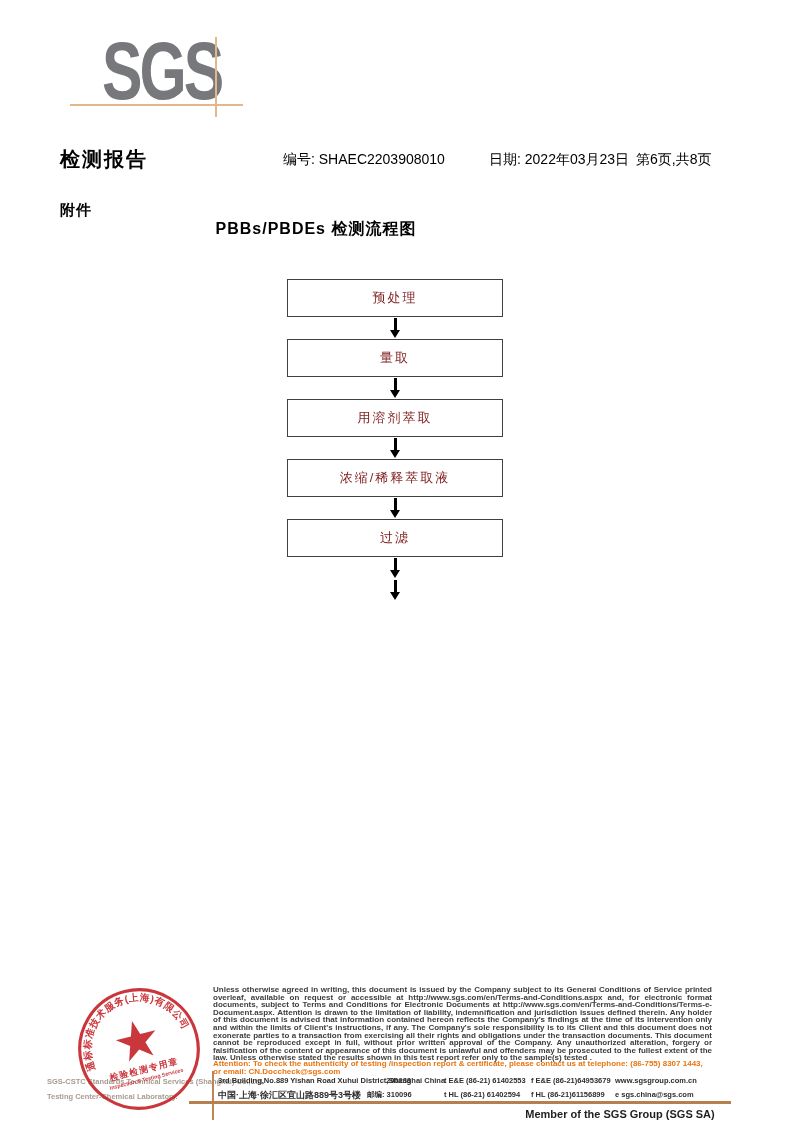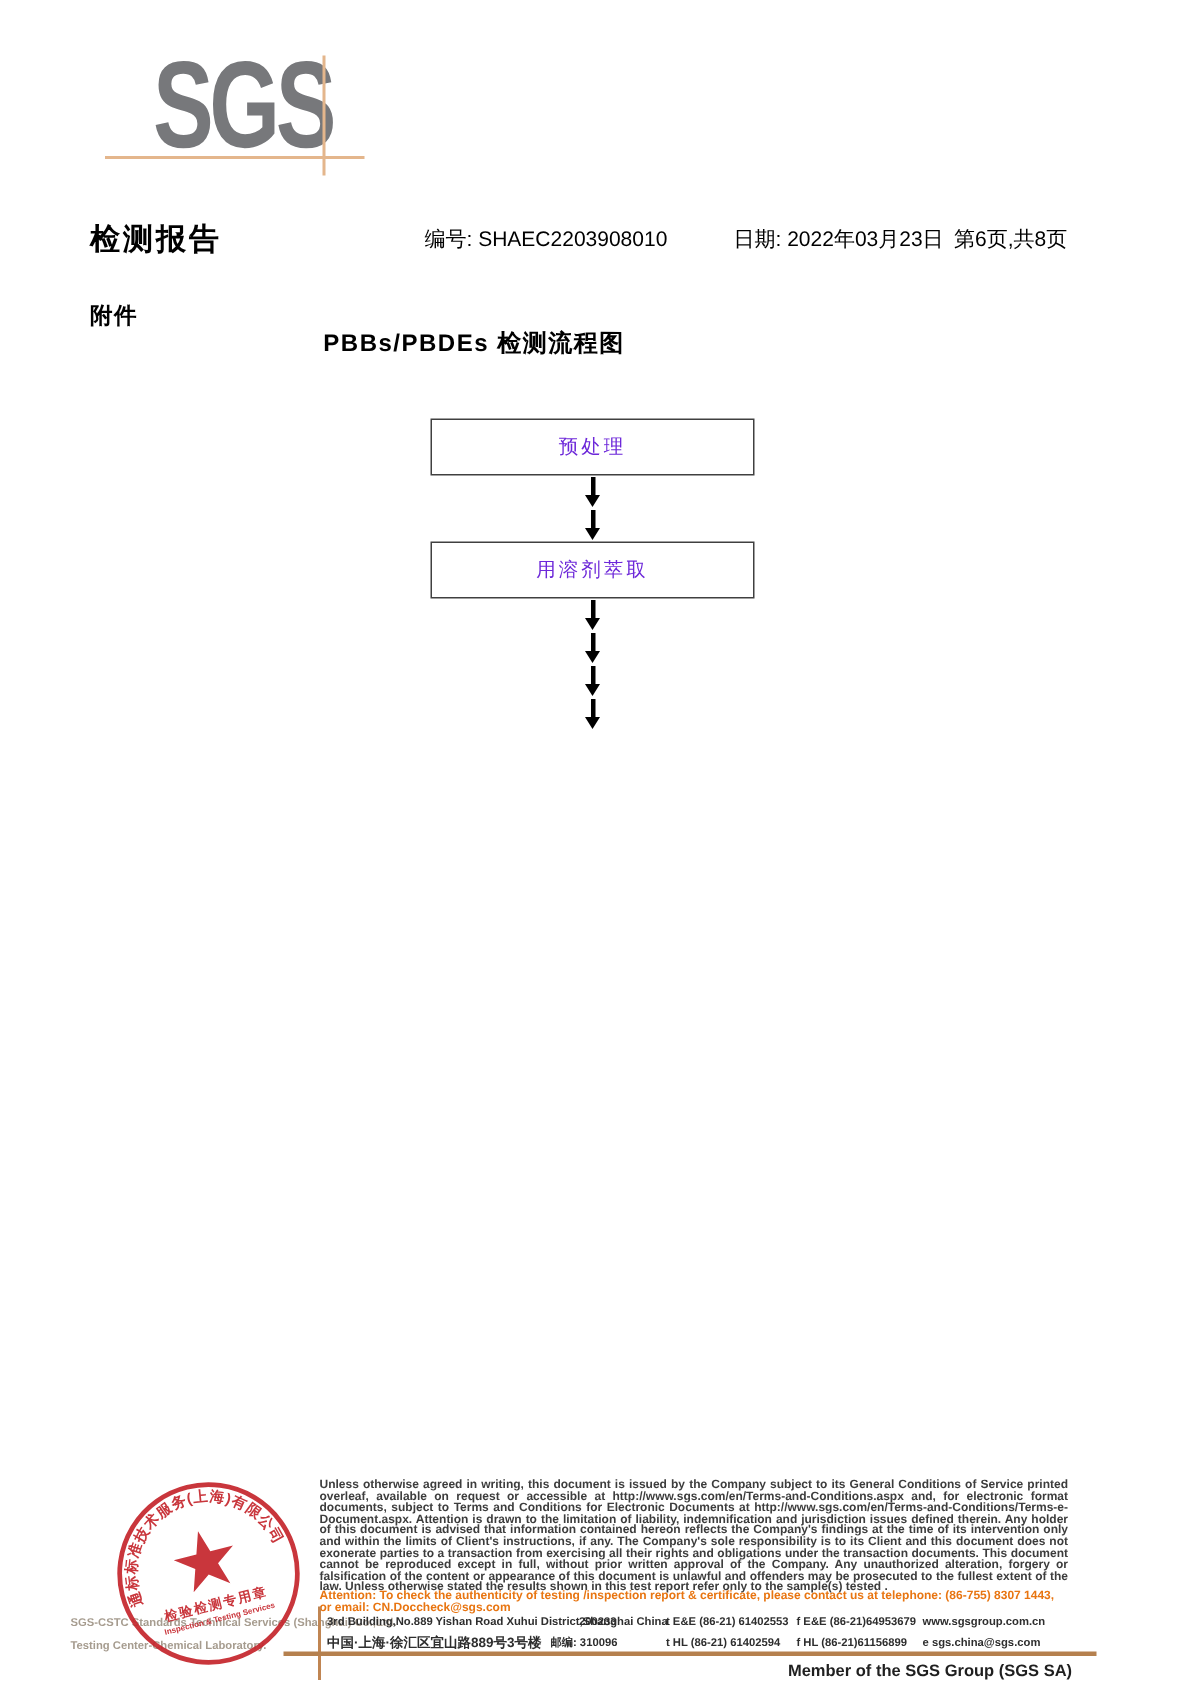--- a/index.html
+++ b/index.html
@@ -25,21 +25,21 @@
   .date-group{left:489px;}
   .page-info{left:636px;}
   .attachment{left:60px;top:184px;font-size:15px;font-weight:bold;letter-spacing:1px;margin-top:17px;}
 
   
   .flow-title{left:0;top:219px;width:632px;text-align:center;font-size:16px;font-weight:bold;letter-spacing:1px;}
   .flowchart{left:287px;top:279px;width:216px;}
   .flow-box{
     box-sizing:border-box;width:216px;height:38px;border:1px solid #404040;background:#fff;
     display:flex;align-items:center;justify-content:center;
-    font-size:13px;letter-spacing:2px;color:#6d28d9;
+    font-size:13px;letter-spacing:2px;color:#7f1d1d;
   }
   .flow-arrow{height:22px;display:flex;flex-direction:column;align-items:center;justify-content:flex-start;padding-top:1px;box-sizing:border-box;}
   .flow-arrow .shaft{width:3px;height:12px;background:#000;}
   .flow-arrow .head{width:0;height:0;border-left:5px solid transparent;border-right:5px solid transparent;border-top:8px solid #000;}
 
   
   .disclaimer{
     left:213px;top:986px;width:499px;font-size:8px;line-height:7.6px;
     font-weight:bold;color:#3d3d3d;text-align:justify;
   }
@@ -80,33 +80,36 @@
 <div class="abs attachment">附件</div>
 
 <div class="abs flow-title">PBBs/PBDEs 检测流程图</div>
 
 <div class="abs flowchart">
   <div class="flow-box">预处理</div>
   <div class="flow-arrow">
       <div class="shaft"></div>
       <div class="head"></div>
     </div>
+  <div class="flow-box">量取</div>
   <div class="flow-arrow">
       <div class="shaft"></div>
       <div class="head"></div>
     </div>
   <div class="flow-box">用溶剂萃取</div>
   <div class="flow-arrow">
       <div class="shaft"></div>
       <div class="head"></div>
     </div>
+  <div class="flow-box">浓缩/稀释萃取液</div>
   <div class="flow-arrow">
       <div class="shaft"></div>
       <div class="head"></div>
     </div>
+  <div class="flow-box">过滤</div>
   <div class="flow-arrow">
       <div class="shaft"></div>
       <div class="head"></div>
     </div>
   <div class="flow-arrow">
       <div class="shaft"></div>
       <div class="head"></div>
     </div>
 </div>
 

